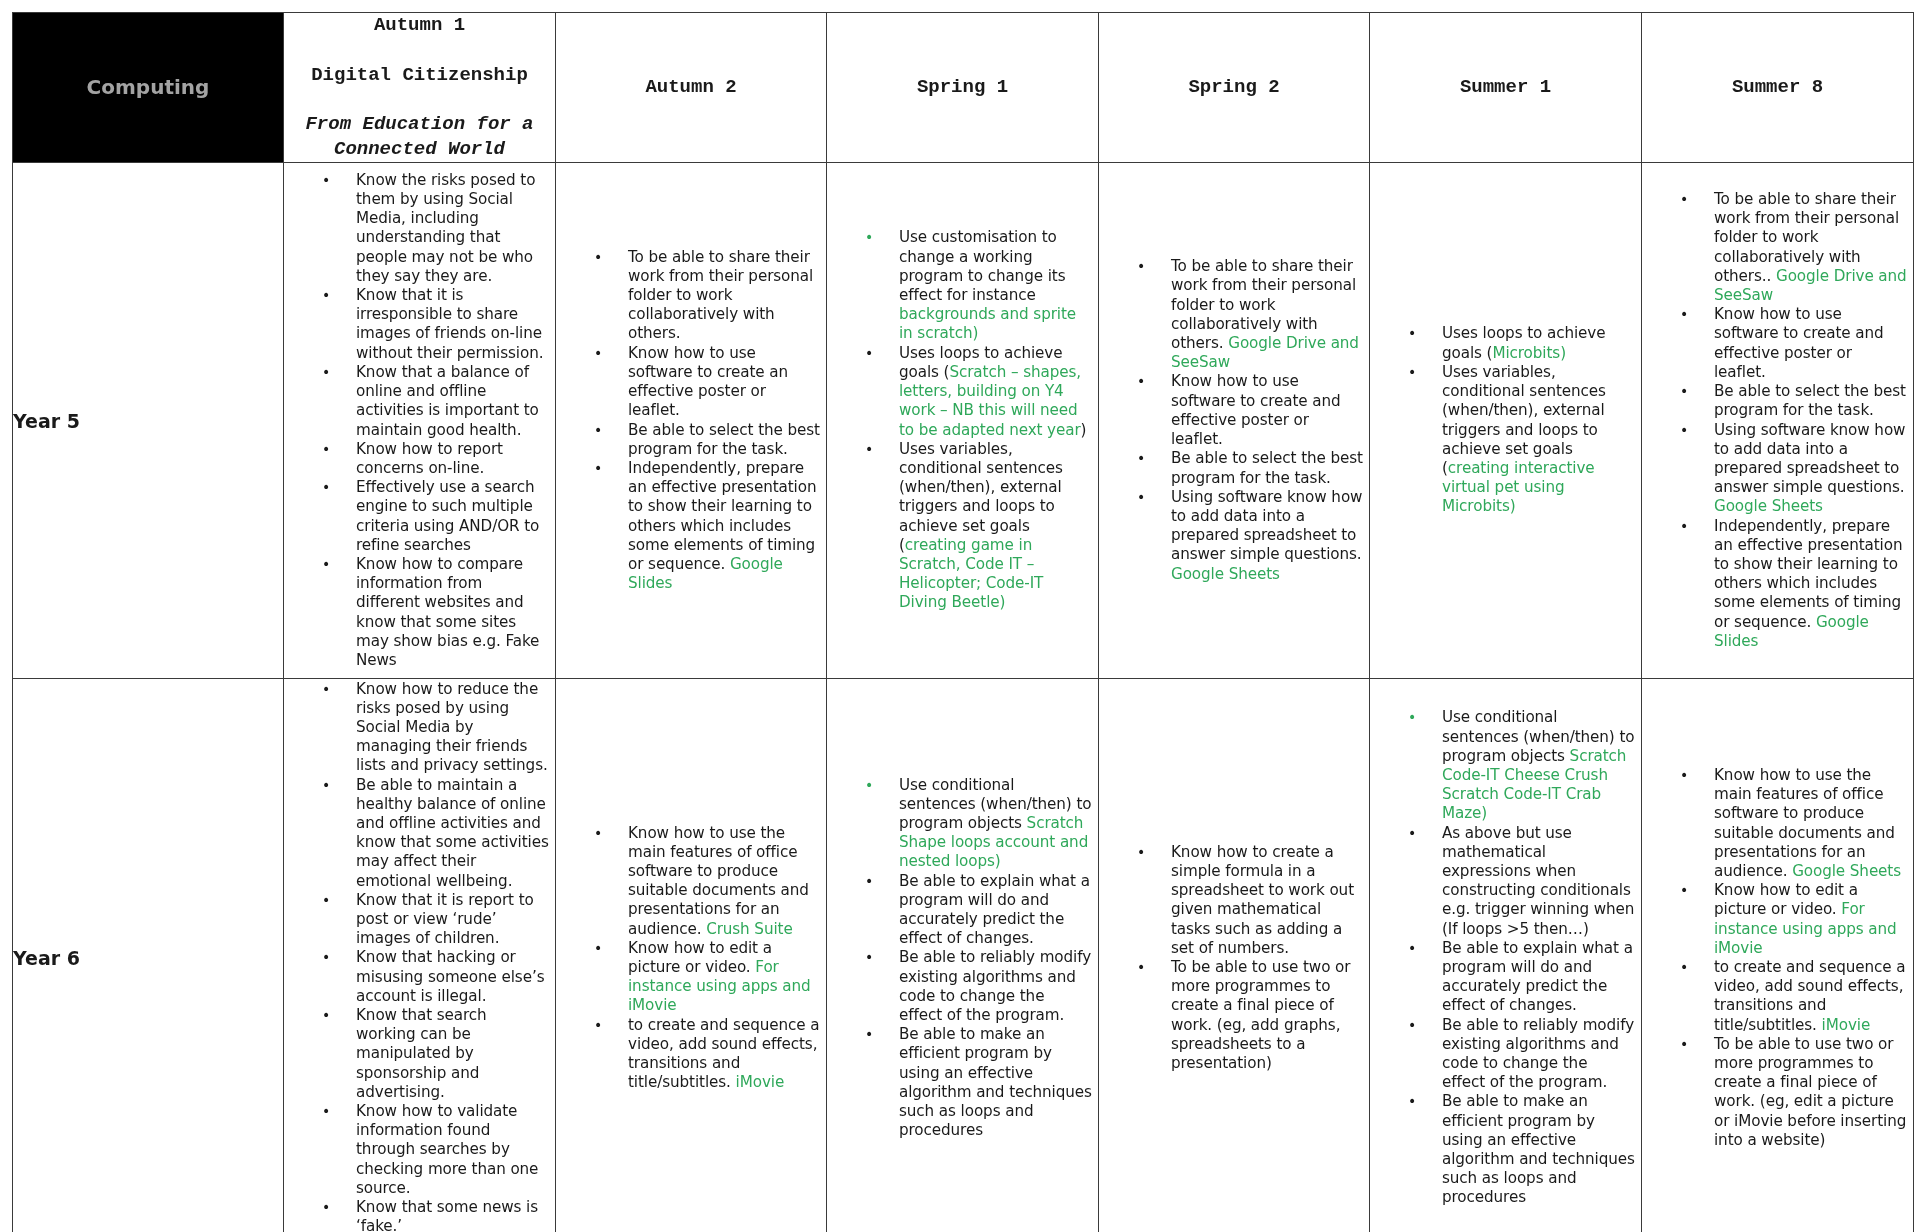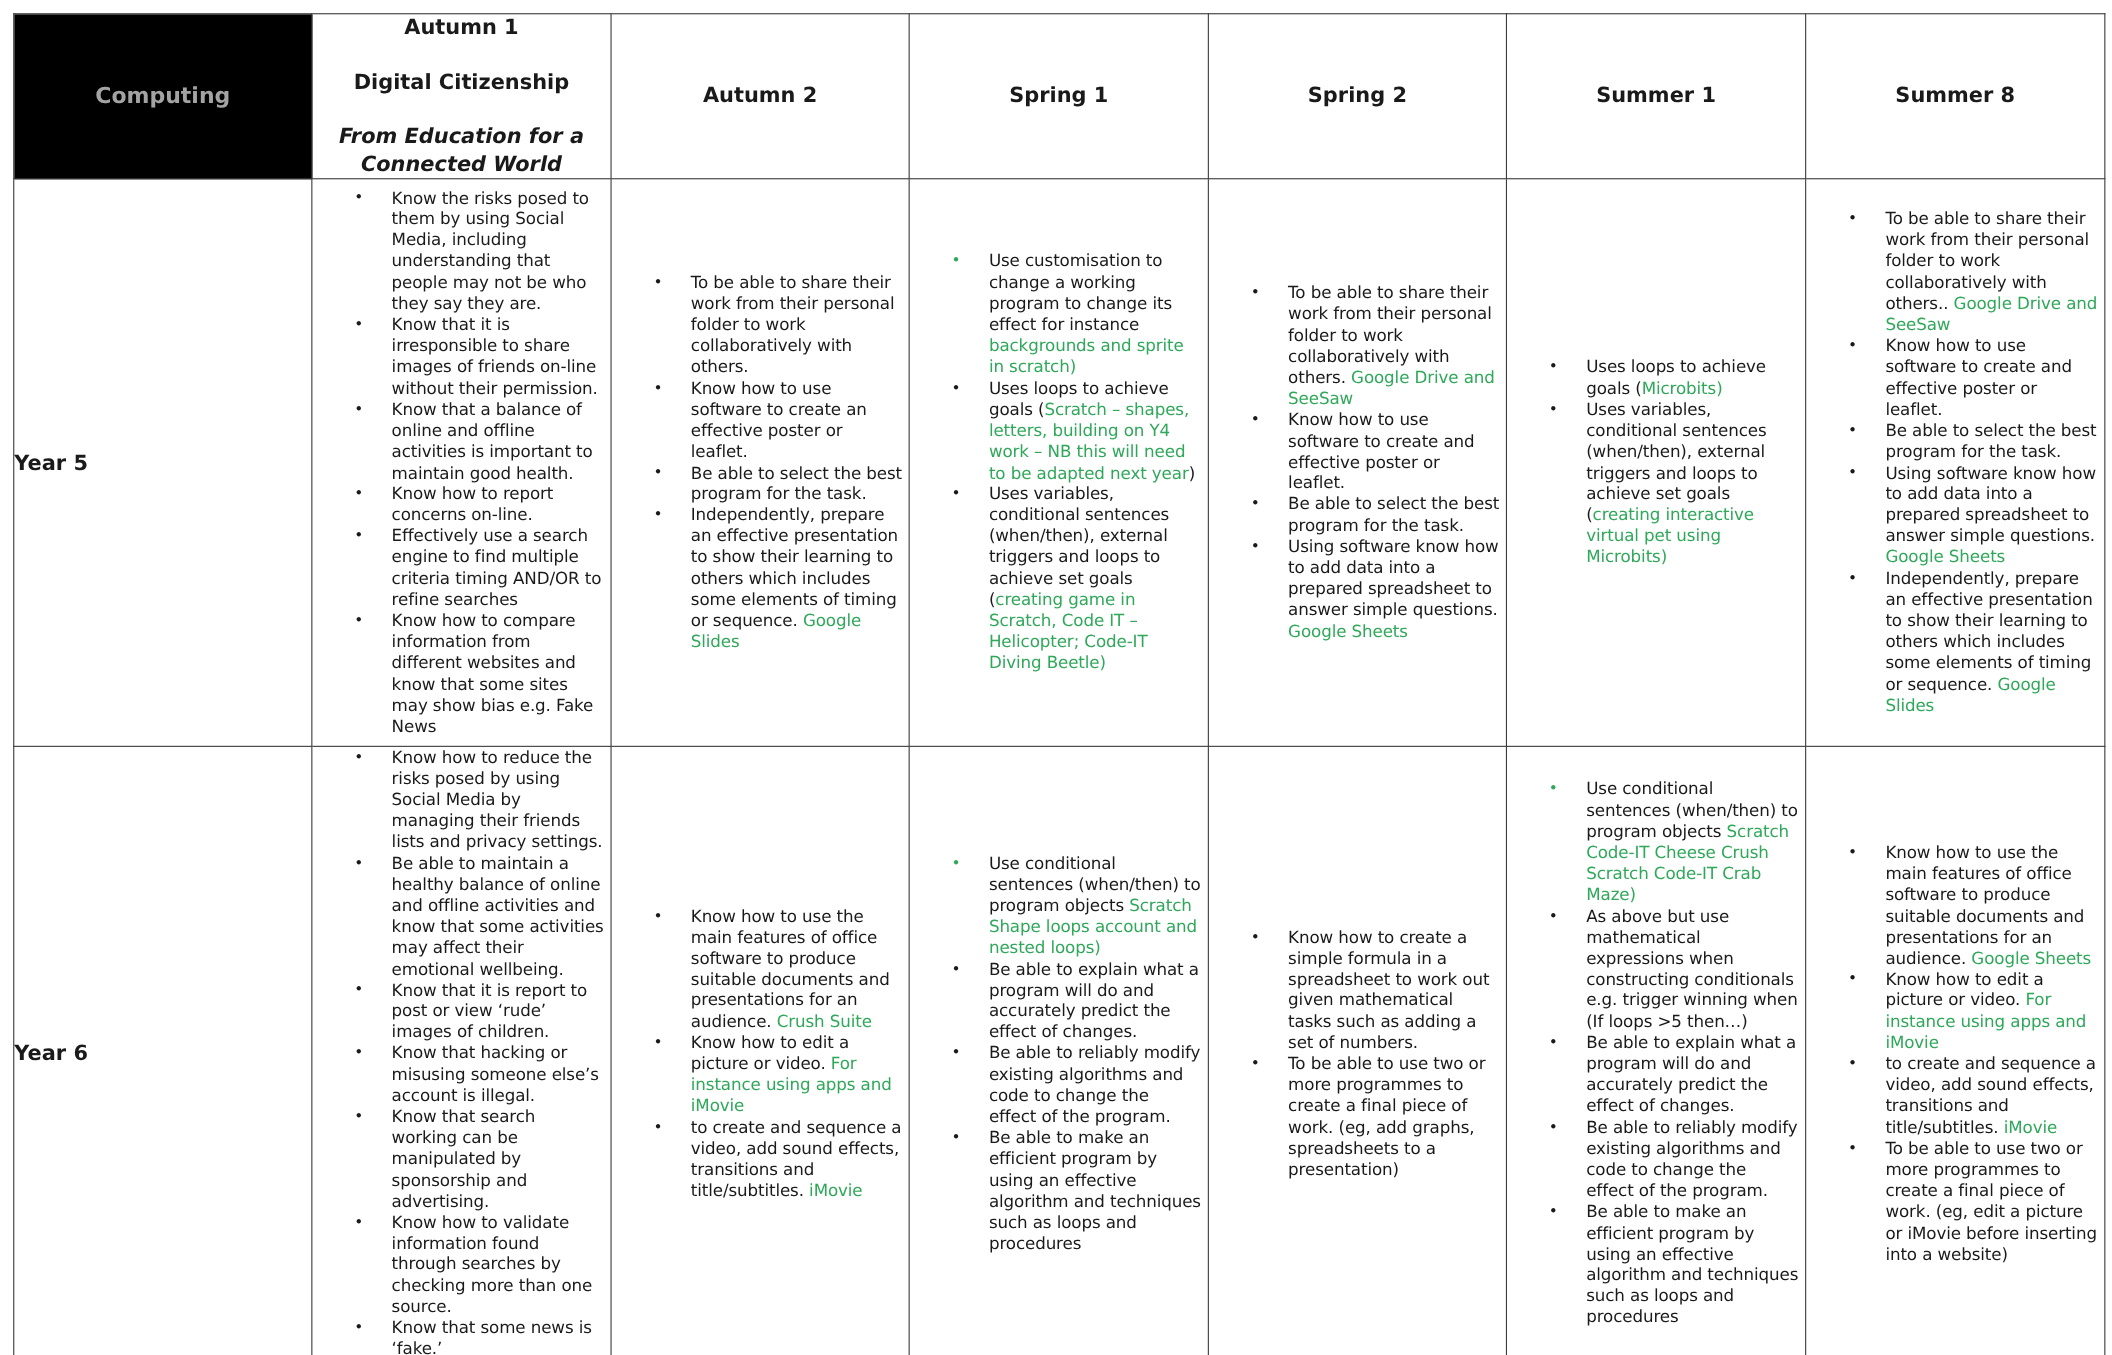--- a/index.html
+++ b/index.html
@@ -6,21 +6,21 @@
   body { width:1920px; height:1232px; position:relative; overflow:hidden;
          font-family:"DejaVu Sans", sans-serif; color:#1a1a1a; }
   table.grid { position:absolute; left:12px; top:12px; width:1901px; height:1202px;
                border-collapse:collapse; table-layout:fixed; }
   table.grid td, table.grid th { border:1.5px solid #3a3a3a; padding:0; vertical-align:middle; }
   table.grid tr.head-row { height:127px; }
   table.grid tr.y5 { height:516px; }
   table.grid tr.y6 { height:559px; }
   th { font-weight:bold; font-size:19px; text-align:center; line-height:25px; }
   th.corner { background:#000; color:#a3a3a3; font-size:20px; }
-  th.term { vertical-align:top; padding-top:26px; }
+  th.term { vertical-align:top; padding-top:26px;font-family:Liberation Mono, monospace; }
   th.term.first { padding-top:0; vertical-align:middle; }
   .sub { display:block; }
   .sub.ital { font-style:italic;margin-top:24px; }
   .gap { display:block; height:25px; }
   td.year { text-align:left; font-weight:bold; font-size:19px; }
   ul.cell { list-style:none; margin:0; padding:0 6px 0 0; }
   ul.cell li { position:relative; padding-left:72px; font-size:15.2px; line-height:19.2px; letter-spacing:-0.1px; }
   ul.cell li .bullet { position:absolute; left:38px; top:0; font-size:14px; }
   ul.cell li .bullet.green { color:#2fa85a; }
   .green { color:#2fa85a; }
@@ -55,21 +55,21 @@
     <th class="term">Summer 8</th>
   </tr>
   <tr class="y5">
     <td class="year">Year 5</td>
     <td>
           <ul class="cell">
             <li><span class="bullet">•</span><span>Know the risks posed to them by using Social Media, including understanding that people may not be who they say they are.</span></li>
             <li><span class="bullet">•</span><span>Know that it is irresponsible to share images of friends on-line without their permission.</span></li>
             <li><span class="bullet">•</span><span>Know that a balance of online and offline activities is important to maintain good health.</span></li>
             <li><span class="bullet">•</span><span>Know how to report concerns on-line.</span></li>
-            <li><span class="bullet">•</span><span>Effectively use a search engine to find multiple criteria timing AND/OR to refine searches</span></li>
+            <li><span class="bullet">•</span><span>Effectively use a search engine to such multiple criteria using AND/OR to refine searches</span></li>
             <li><span class="bullet">•</span><span>Know how to compare information from different websites and know that some sites may show bias e.g. Fake News</span></li>
           </ul>
         </td>
     <td>
           <ul class="cell">
             <li><span class="bullet">•</span><span>To be able to share their work from their personal folder to work collaboratively with others.</span></li>
             <li><span class="bullet">•</span><span>Know how to use software to create an effective poster or leaflet.</span></li>
             <li><span class="bullet">•</span><span>Be able to select the best program for the task.</span></li>
             <li><span class="bullet">•</span><span>Independently, prepare an effective presentation to show their learning to others which includes some elements of timing or sequence. </span><span class="green">Google Slides</span></li>
           </ul>

